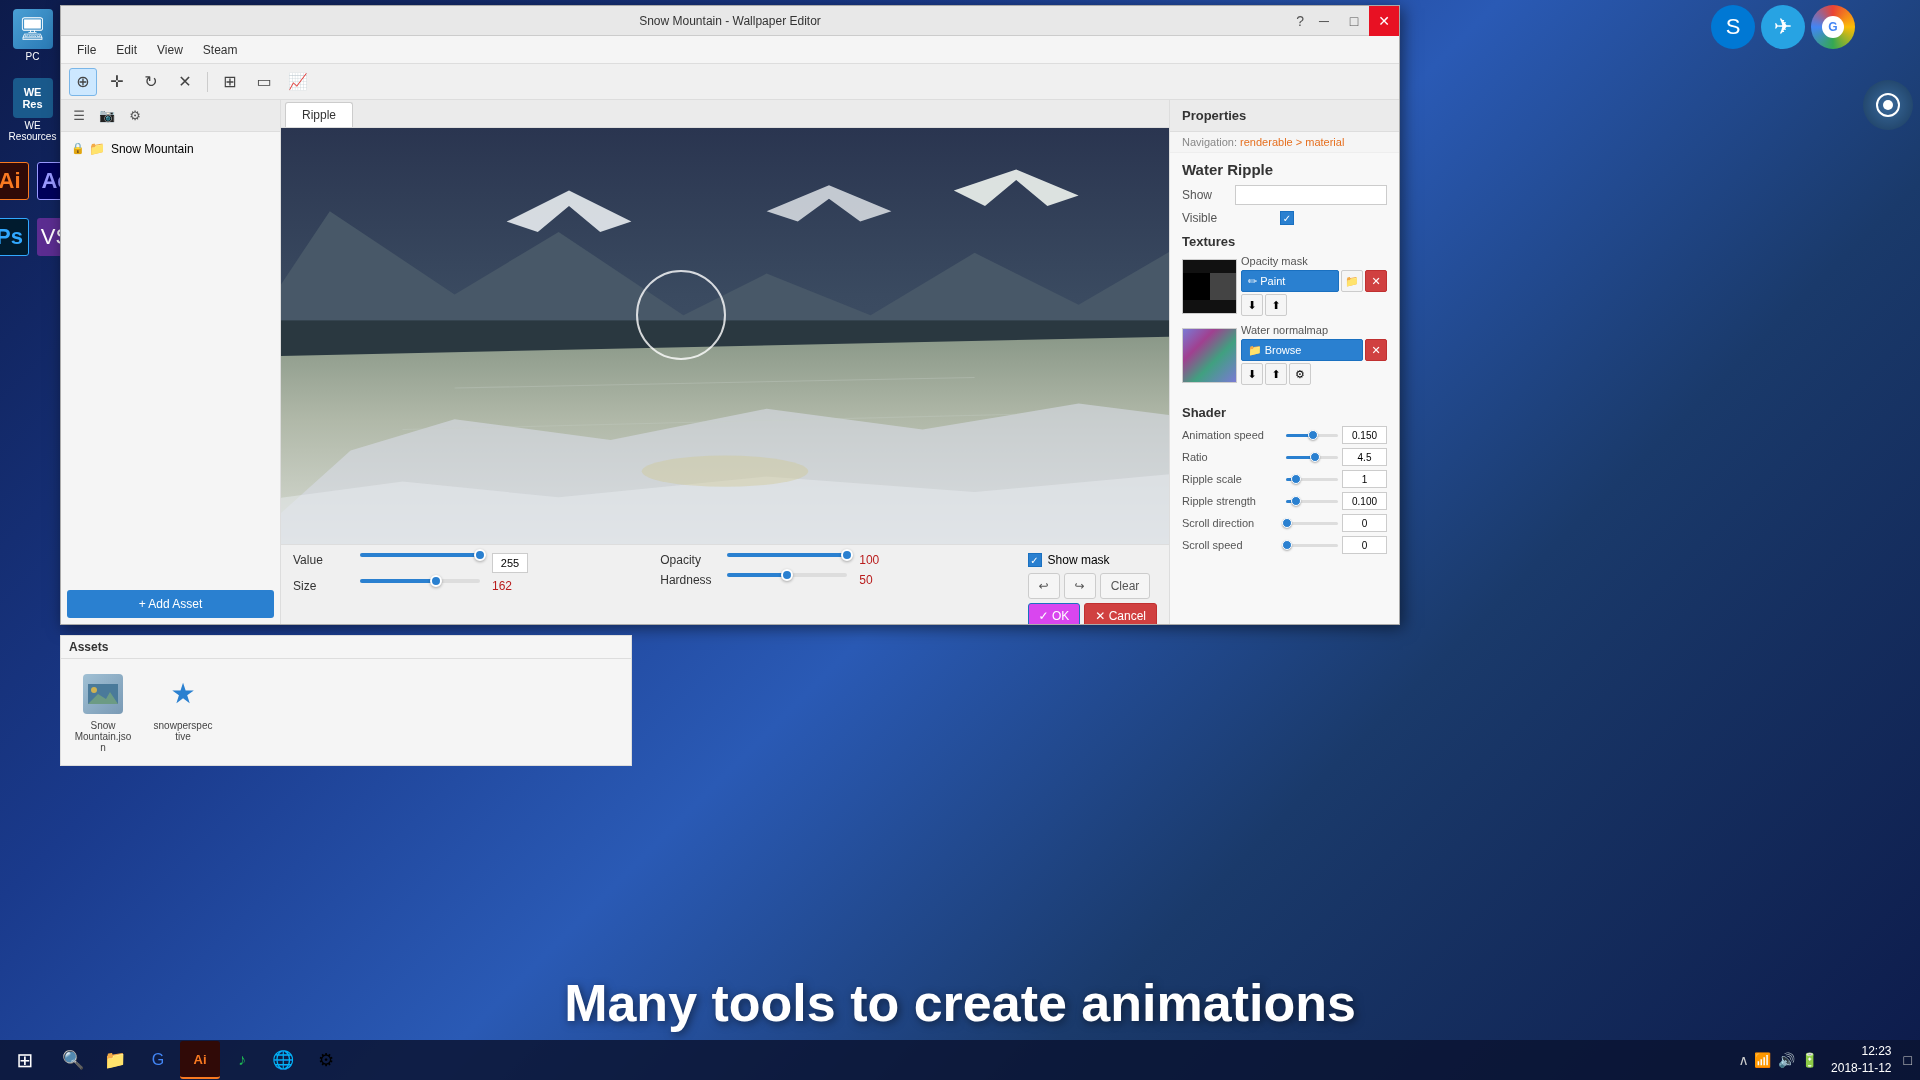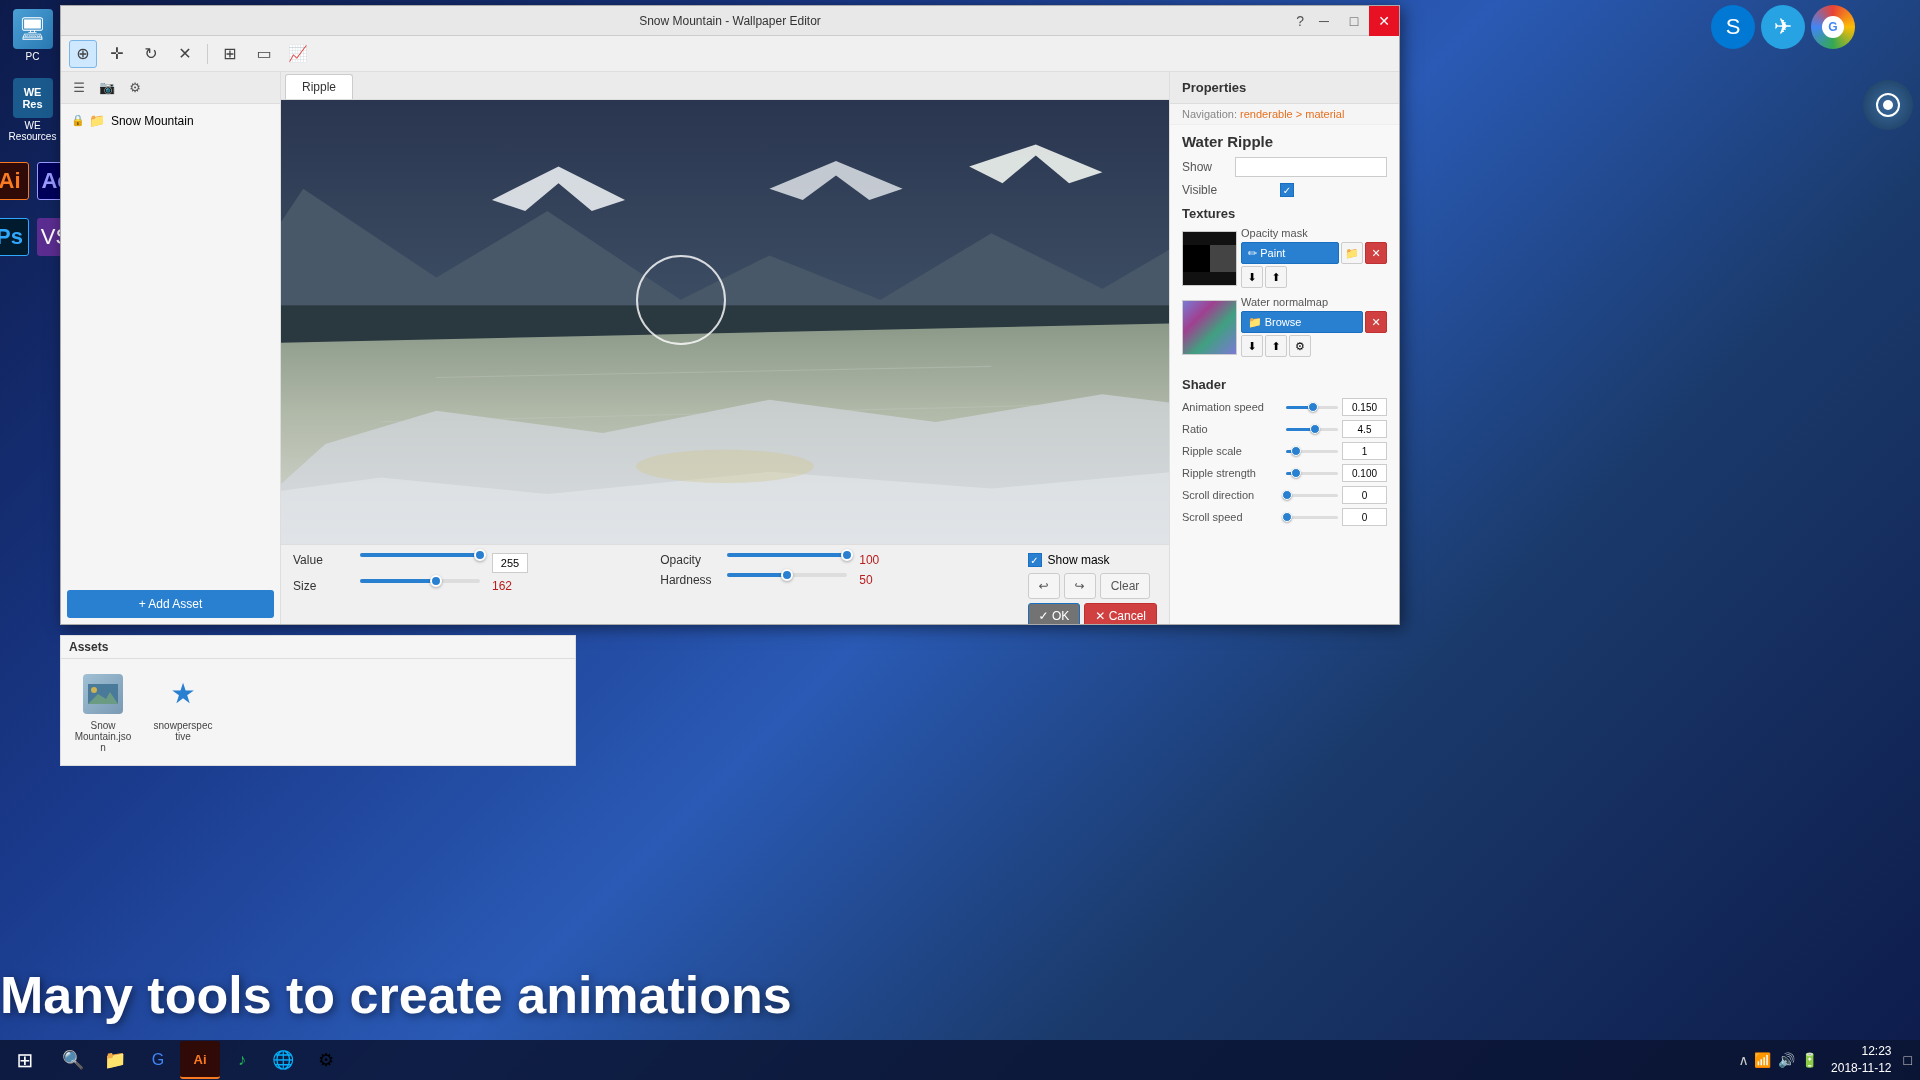--- a/index.html
+++ b/index.html
@@ -365,21 +365,21 @@
       gap: 4px;
       border-radius: 3px;
       cursor: pointer;
       font-size: 12px;
       border: 1px solid #ccc;
     }
 
     .btn-undo { background: #f5f5f5; color: #555; }
     .btn-redo { background: #f5f5f5; color: #555; }
     .btn-clear { background: #f5f5f5; color: #555; }
-    .btn-ok { background: #737373; color: white; border-color: #1a70c0; }
+    .btn-ok { background: #d946ef; color: white; border-color: #1a70c0; }
     .btn-cancel { background: #d04040; color: white; border-color: #c03030; }
 
     .show-mask-row {
       display: flex;
       align-items: center;
       gap: 6px;
     }
 
     
     .right-panel {
@@ -568,21 +568,21 @@
       justify-content: center;
       font-size: 10px;
       flex-shrink: 0;
     }
 
     
     .assets-panel {
       position: absolute;
       left: 60px;
       top: 635px;
-      width: 516px;
+      width: 572px;
       background: #f5f5f5;
       border: 1px solid #ddd;
       z-index: 10;
     }
 
     .assets-header {
       padding: 4px 8px;
       font-size: 12px;
       font-weight: bold;
       border-bottom: 1px solid #ddd;
@@ -705,23 +705,24 @@
       color: white;
       font-size: 12px;
       text-align: right;
       line-height: 1.4;
       margin-left: 8px;
     }
 
     
     .caption-text {
       position: absolute;
-      bottom: 55px;
+      bottom: 47px;
       left: 0;
       right: 0;
+      text-align: center;
       font-size: 52px;
       font-weight: bold;
       color: white;
       text-shadow: 2px 2px 8px rgba(0,0,0,0.5);
       z-index: 20;
       pointer-events: none;
     }
 
     
     .top-right-icons {
@@ -818,20 +819,26 @@
   <div class="title-bar">
     <span>Snow Mountain - Wallpaper Editor</span>
     <span class="title-help">?</span>
     <div class="title-bar-controls">
       <div class="title-btn">─</div>
       <div class="title-btn">□</div>
       <div class="title-btn close">✕</div>
     </div>
   </div>
 
+  <div class="menu-bar">
+    <div class="menu-item">File</div>
+    <div class="menu-item">Edit</div>
+    <div class="menu-item">View</div>
+    <div class="menu-item">Steam</div>
+  </div>
 
   <div class="toolbar">
     <div class="tool-btn active">⊕</div>
     <div class="tool-btn">✛</div>
     <div class="tool-btn">↻</div>
     <div class="tool-btn">✕</div>
     <div class="toolbar-separator"></div>
     <div class="tool-btn">⊞</div>
     <div class="tool-btn">▭</div>
     <div class="tool-btn">📈</div>

